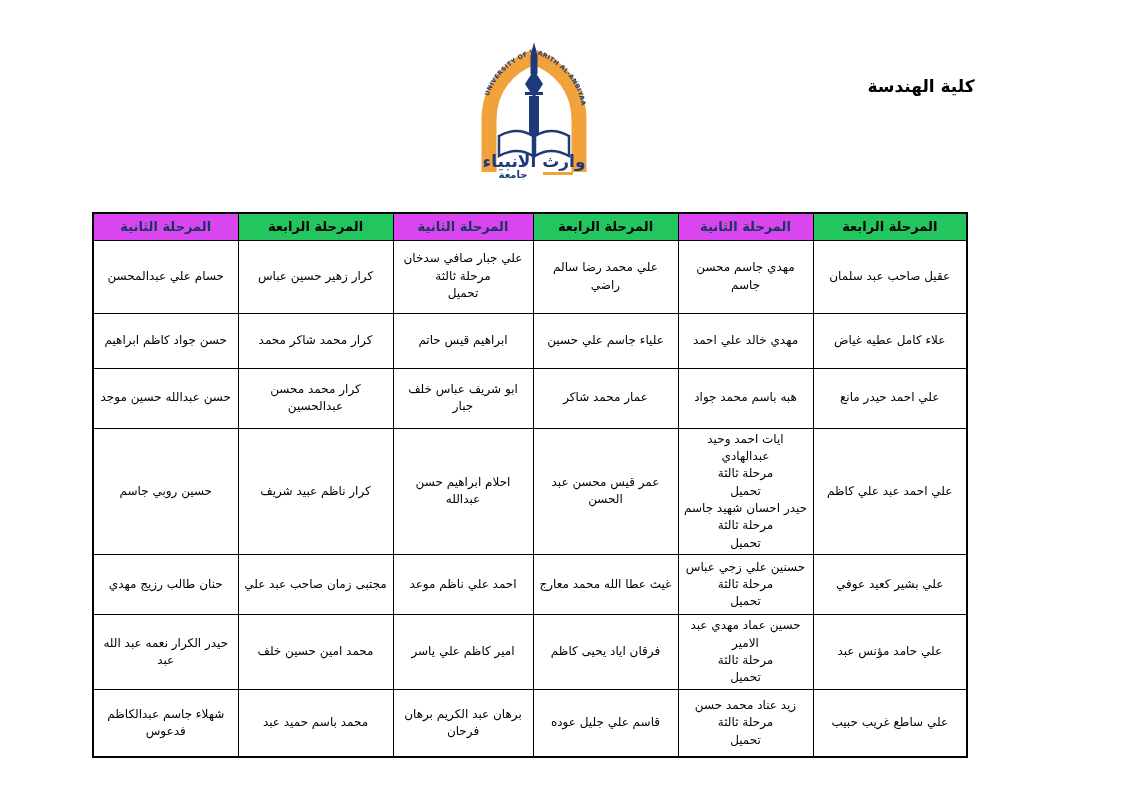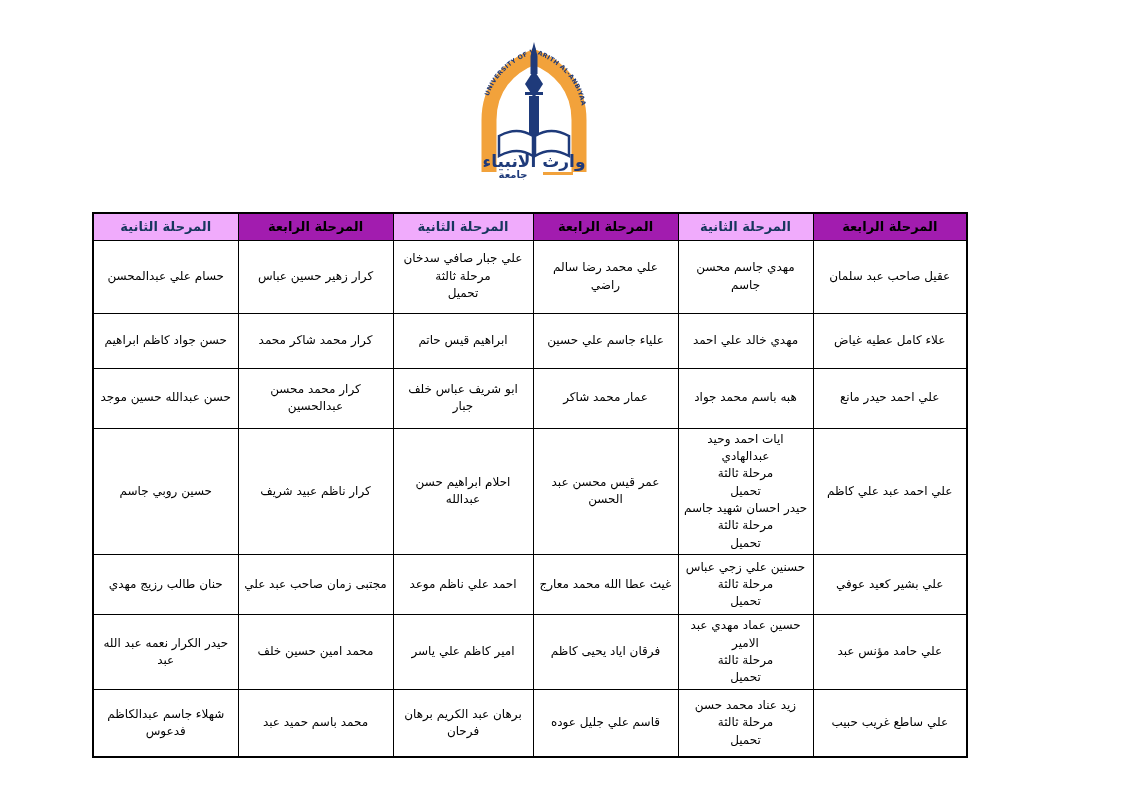--- a/index.html
+++ b/index.html
@@ -23,32 +23,33 @@
   table.seating {
     position:absolute; top:212px; left:92px;
     border-collapse:collapse; direction:rtl; table-layout:fixed;
     border:2px solid #000;
   }
   .seating th, .seating td {
     border:1px solid #000; text-align:center; vertical-align:middle;
     padding:2px 5px; overflow:hidden;
   }
   .seating th { height:27px; font-size:13px; font-weight:bold; }
-  .th-gray { background:#a21caf; color:#000; }
-  .th-blue { background:#f0abfc; color:#17365d; }
+  .th-gray { background:#22c55e; color:#000; }
+  .th-blue { background:#d946ef; color:#17365d; }
   .seating td { white-space:pre-line; line-height:1.45; }
   .seating td.stage4 { font-weight:normal; font-size:12px; }
   .seating td.stage2 { font-weight:normal; font-size:12px; }
 </style>
 </head>
 <body>
 
 <div class="page">
 
   <div class="org-header">
+    <div>كلية الهندسة</div>
   </div>
 
   <div class="logo-wrap">
     <svg width="158" height="140" viewBox="0 0 158 140">
       <defs>
         <path id="archpath" d="M30,132 L30,80 C30,45 50,24 79,13 C108,24 128,45 128,80 L128,132"></path>
       </defs>
       <path d="M34,132 L34,80 C34,48 53,27 79,17 C105,27 124,48 124,80 L124,132" fill="none" stroke="#F2A23B" stroke-width="15"></path>
       <text font-size="6.2" font-weight="bold" fill="#1E3A7A" letter-spacing="0.4">
         <textPath href="#archpath" startOffset="27%">UNIVERSITY OF WARITH AL-ANBIYAA</textPath>

